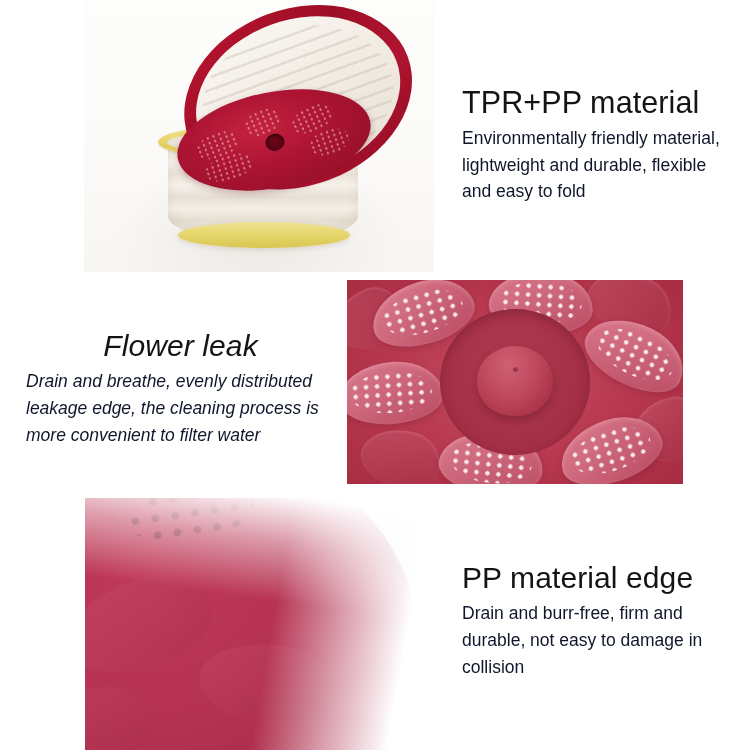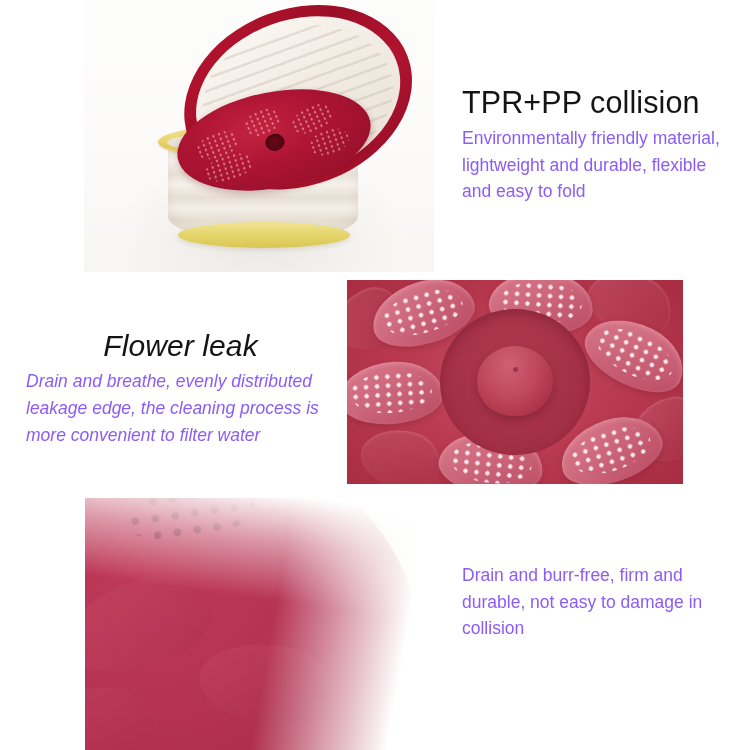--- a/index.html
+++ b/index.html
@@ -31,21 +31,21 @@
     line-height: 1.08;
     letter-spacing: 0.1px;
     color: #141414;
     margin: 0 0 6px 0;
     white-space: nowrap;
   }
   .tb-body {
     font-size: 17.5px;
     font-weight: 400;
     line-height: 1.52;
-    color: #8b5cf6;
+    color: #0f172a;
     margin: 0;
   }
 
   #text-block-1 { left: 462px; top: 86px; width: 270px; }
   #text-block-1 .tb-heading { font-size: 30.5px; }
 
   #text-block-2 { left: 26px; top: 330px; width: 305px; font-style: italic; }
   #text-block-2 .tb-heading { text-align: center; padding-left: 4px; }
 
   #text-block-3 { left: 462px; top: 562px; width: 275px; }
@@ -364,21 +364,21 @@
       <div class="red-disc-perf perf-b"></div>
       <div class="red-disc-perf perf-c"></div>
       <div class="red-disc-perf perf-d"></div>
       <div class="red-disc-perf perf-e"></div>
       <div class="red-disc-hole"></div>
     </div>
 
   </div>
 
   <div class="text-block" id="text-block-1">
-    <h2 class="tb-heading">TPR+PP collision</h2>
+    <h2 class="tb-heading">TPR+PP material</h2>
     <p class="tb-body">Environmentally friendly material, lightweight and durable, flexible and easy to fold</p>
   </div>
 
   <div id="photo-panel-2">
     <div class="leaf-emboss" id="leaf-a"></div>
     <div class="leaf-emboss" id="leaf-b"></div>
     <div class="leaf-emboss" id="leaf-c"></div>
     <div class="leaf-emboss" id="leaf-d"></div>
 
     <div class="petal" id="petal-1"></div>
@@ -408,16 +408,17 @@
         <div class="face-emboss" id="emboss-1"></div>
         <div class="face-emboss" id="emboss-2"></div>
         <div class="face-emboss" id="emboss-3"></div>
         <div class="face-perf"></div>
       </div>
     </div>
     <div class="panel3-fade"></div>
   </div>
 
   <div class="text-block" id="text-block-3">
+    <h2 class="tb-heading">PP material edge</h2>
     <p class="tb-body">Drain and burr-free, firm and durable, not easy to damage in collision</p>
   </div>
 
 </div>
 
 </body></html>

